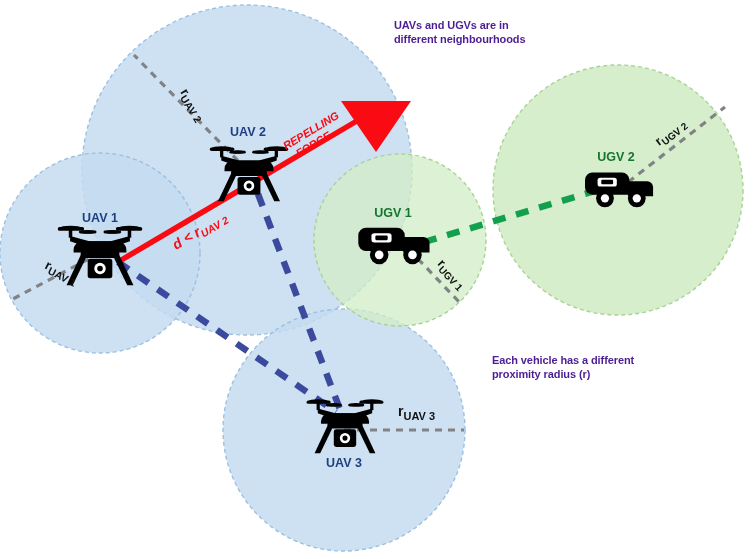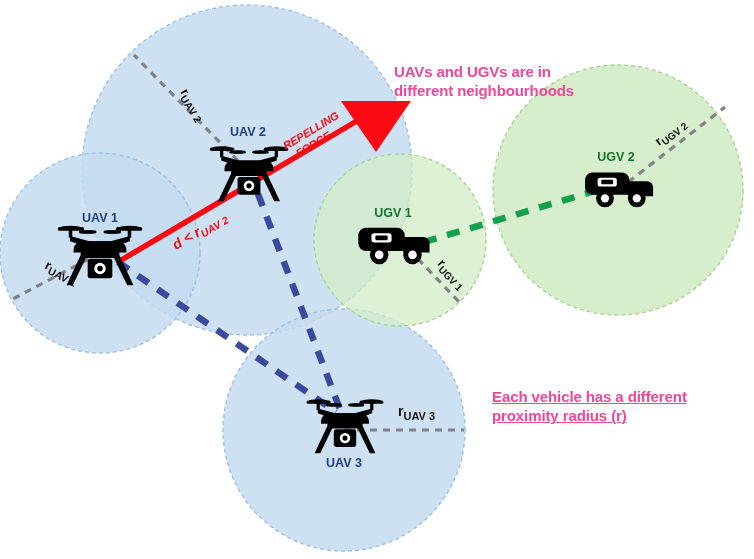--- a/index.html
+++ b/index.html
@@ -1,23 +1,23 @@
 <!DOCTYPE html>
 <html><head>
 <meta charset="utf-8">
 <style>
   html,body{margin:0;padding:0;background:#ffffff;}
   body{width:754px;height:559px;overflow:hidden;
        font-family:"Liberation Sans","DejaVu Sans",sans-serif;}
   #stage{position:relative;width:754px;height:559px;background:#fff;}
   svg.diagram{position:absolute;left:0;top:0;width:754px;height:559px;}
-  .note{position:absolute;color:#ec4899;font-weight:bold;font-size:15px;
-        line-height:1.28;letter-spacing:-0.1px;white-space:pre-line;margin-top:44px;}
+  .note{position:absolute;color:#4c1d95;font-weight:bold;font-size:11px;
+        line-height:1.28;letter-spacing:-0.1px;white-space:pre-line;}
   #note-neighbourhoods{left:394px;top:18px;}
-  #note-radius{left:492px;top:343px;text-decoration:underline;}
+  #note-radius{left:492px;top:353px;}
 </style>
 </head>
 <body>
 
 <div id="stage">
 
   <svg class="diagram" viewBox="0 0 754 559">
     <defs>
 
       <symbol id="ico-uav" viewBox="0 0 100 76">

